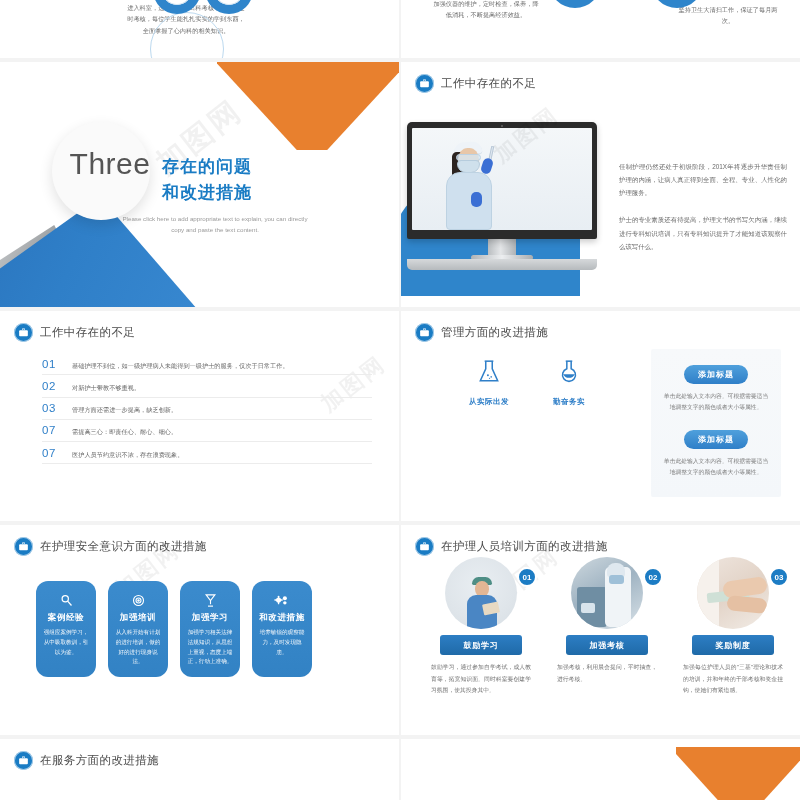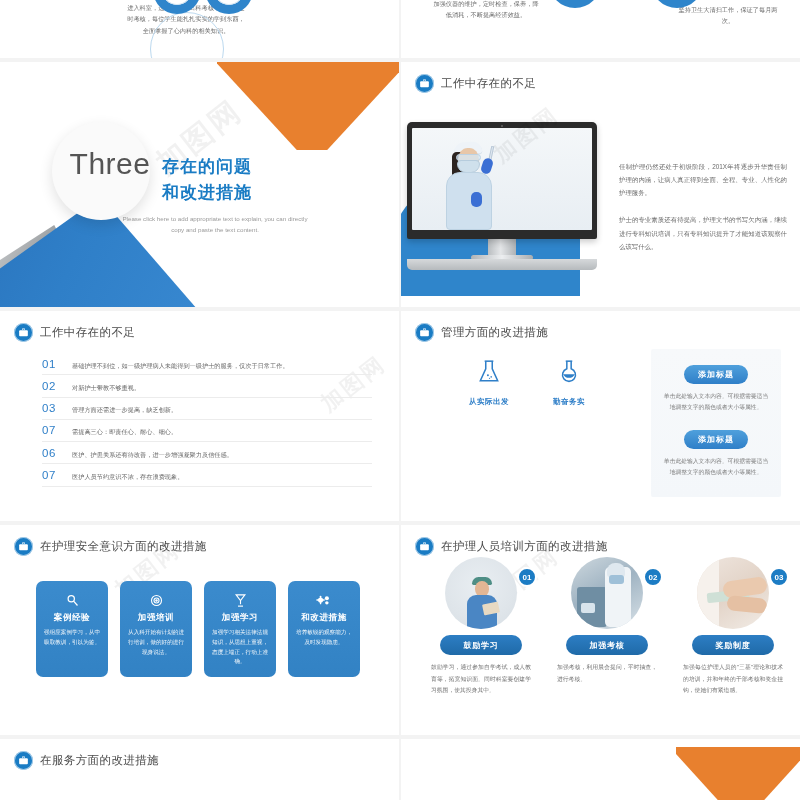--- a/index.html
+++ b/index.html
@@ -131,21 +131,21 @@
   .mg-panel { position: absolute; right: 19px; top: 38px; width: 130px; height: 148px;
               background: linear-gradient(180deg,#f7f9fb 0%, #f4f7fa 100%);
               border-radius: 2px; padding: 14px 10px; text-align: center; }
   .pill { display: inline-block; background: linear-gradient(180deg,#4fa0dc 0%, #2f7fc8 100%);
           color: #fff; font-size: 8px; font-weight: 700; letter-spacing: 1px;
           padding: 4px 14px; border-radius: 11px; }
   .mg-panel p { font-size: 5.8px; color: #7b7b7b; line-height: 1.95; margin: 7px 2px 14px; }
 
   
   .cards { position: absolute; left: 36px; top: 56px; display: flex; gap: 12px; }
-  .card { width: 72px; height: 96px; border-radius: 7px;
+  .card { width: 60px; height: 96px; border-radius: 12px;
           background: linear-gradient(180deg,#3b8bcd 0%, #3282c4 100%);
           padding: 9px 7px; text-align: center; color: #fff; }
   .card .ci { height: 20px; display: flex; align-items: center; justify-content: center; }
   .card .ct { font-size: 8.5px; font-weight: 700; letter-spacing: .6px; margin: 2px 0 4px; }
   .card .cd { font-size: 5.6px; line-height: 1.75; opacity: .95; }
 
   
   .tr-items { position: absolute; left: 30px; top: 32px; display: flex; gap: 26px; }
   .tr-item { width: 100px; }
   .tr-photo { position: relative; width: 72px; height: 72px; border-radius: 50%;
@@ -168,21 +168,21 @@
   .ph3 .tray { position: absolute; left: 10px; top: 34px; width: 42px; height: 10px; border-radius: 2px; background: #cfe0d6; transform: rotate(-6deg); }
   .ph3 .wall { position: absolute; left: 0; top: 0; width: 22px; height: 72px; background: #f6f1ec; }
 
   .tr-badge { position: absolute; width: 20px; height: 20px; border-radius: 50%;
               background: #1c7cc4; color: #fff; font-size: 8px; font-weight: 700;
               display: flex; align-items: center; justify-content: center;
               border: 2px solid #fff; }
   .tr-btn { margin: 6px auto 0; width: 82px; padding: 4.5px 0; text-align: center;
             background: linear-gradient(180deg,#2d7ec4 0%, #1f6aa8 100%);
             color: #fff; font-size: 8px; font-weight: 700; letter-spacing: .8px;
-            border-radius: 10px; }
+            border-radius: 3px; }
   .tr-desc { margin-top: 7px; font-size: 5.8px; color: #6f6f6f; line-height: 2.0; text-align: justify; }
 
   
   .top-cut { position: relative; width: 100%; height: 100%; }
   .tc-text { position: absolute; font-size: 6.2px; color: #6b6b6b; line-height: 1.85; text-align: center; }
   .ring { position: absolute; width: 48px; height: 48px; border-radius: 50%;
           background: #2f85cb; display: flex; align-items: center; justify-content: center; }
   .ring .inner { width: 30px; height: 30px; border-radius: 50%; background: #fff;
                  display: flex; align-items: center; justify-content: center;
                  box-shadow: 0 0 0 1px #cfe2f1 inset; }
@@ -319,24 +319,20 @@
       </div>
       <div class="num-row">
         <span class="n">03</span>
         <span class="t">管理方面还需进一步提高，缺乏创新。</span>
       </div>
       <div class="num-row">
         <span class="n">07</span>
         <span class="t">需提高三心：即责任心、耐心、细心。</span>
       </div>
       <div class="num-row">
-        <span class="n">06</span>
-        <span class="t">医护、护患关系还有待改善，进一步增强凝聚力及信任感。</span>
-      </div>
-      <div class="num-row">
         <span class="n">07</span>
         <span class="t">医护人员节约意识不浓，存在浪费现象。</span>
       </div>
     </div>
   </div>
 
   <div class="slide col-r row-2">
     <div class="sl-head">
       <span class="kit-icon">
         <svg width="11" height="11" viewBox="0 0 24 24" fill="#ffffff">

